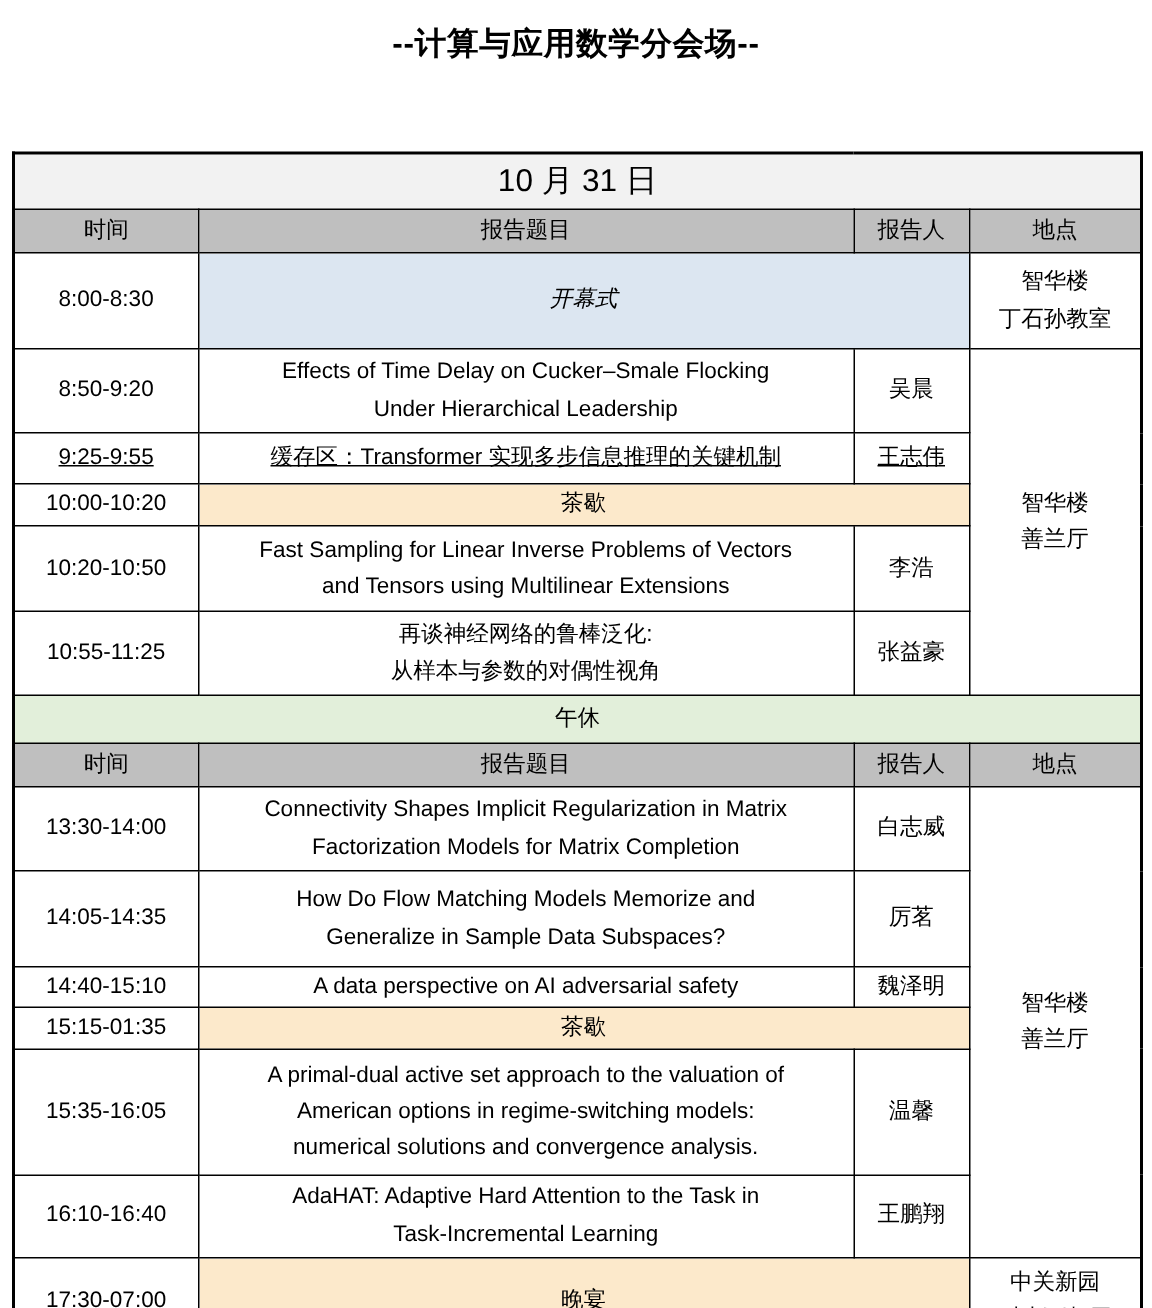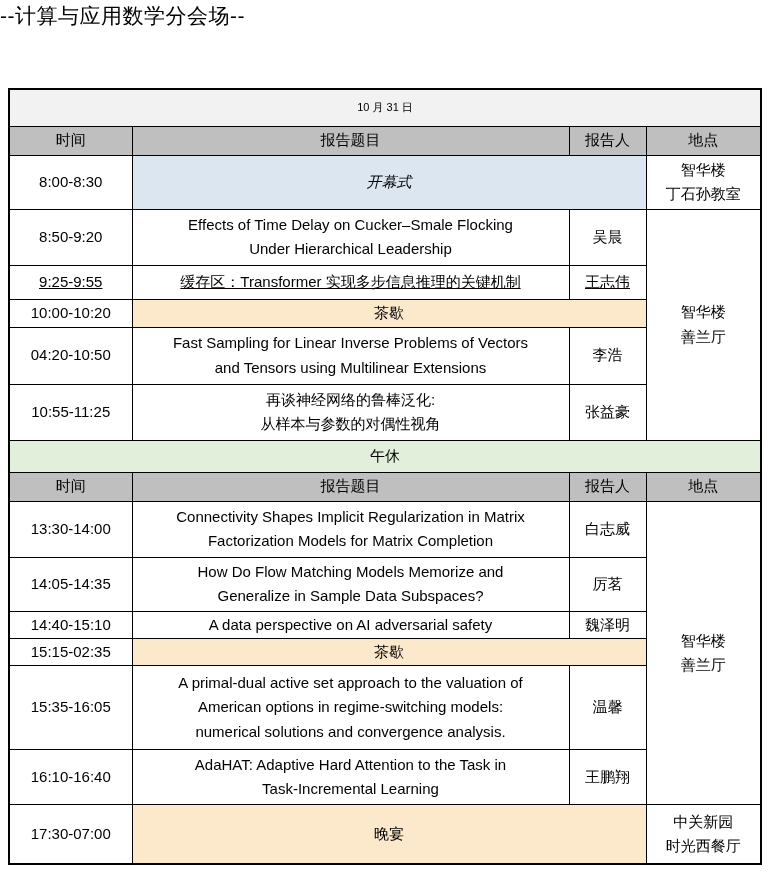--- a/index.html
+++ b/index.html
@@ -5,24 +5,25 @@
   html, body {
     margin: 0;
     padding: 0;
     background: #ffffff;
     width: 768px;
     height: 872px;
     font-family: "Liberation Sans", "DejaVu Sans", sans-serif;
     color: #000;
   }
   .page-title {
-    padding-top: 2px;
+    text-align: center;
+    padding-top: 15px;
     height: 36px;
     font-size: 21px;
-    font-weight: normal;
+    font-weight: bold;
     letter-spacing: 0.5px;
     color: var(--title_color, #000);
   }
   table.schedule {
     border-collapse: collapse;
     table-layout: fixed;
     width: 752px;
     margin: 50px 0 0 8px;
     border: 2px solid var(--border, #000);
   }
@@ -33,27 +34,27 @@
   td {
     border: 1px solid var(--border, #000);
     text-align: center;
     vertical-align: middle;
     font-size: 15px;
     line-height: 1.62;
     white-space: pre-line;
     padding: 1px 4px;
     overflow: hidden;
   }
-  td.date-cell { background: var(--date_bg, #f2f2f2); font-size: 11px; text-align: center; }
+  td.date-cell { background: var(--date_bg, #f2f2f2); font-size: 21px; text-align: center; }
   td.head      { background: var(--header_gray, #bfbfbf); }
   td.blue      { background: var(--opening_blue, #dce6f1); font-style: italic; }
   td.beige     { background: var(--break_beige, #fce9cb); }
   td.green     { background: var(--lunch_green, #e2efda); }
   
-  tr.rh37 { height: 37px; } tr.rh29 { height: 29px; } tr.rh54 { height: 54px; }
+  tr.rh37 { height: 37px; } tr.rh29 { height: 29px; } tr.rh54 { height: 64px; }
   tr.rh56 { height: 56px; } tr.rh34 { height: 34px; text-decoration: underline; } tr.rh28 { height: 28px; margin-left: 32px; }
   tr.rh57 { height: 57px; } tr.rh32 { height: 32px; margin-left: 40px; } tr.rh25 { height: 25px; }
   tr.rh84 { height: 84px; } tr.rh55 { height: 55px; } tr.rh59 { height: 59px; }
 </style>
 </head>
 <body>
 
 <div class="page-title">--计算与应用数学分会场--</div>
 
 <table class="schedule">
@@ -97,21 +98,21 @@
       <td>缓存区：Transformer 实现多步信息推理的关键机制</td>
       <td>王志伟</td>
     </tr>
 
     <tr class="rh28">
       <td>10:00-10:20</td>
       <td class="beige" colspan="2">茶歇</td>
     </tr>
 
     <tr class="rh57">
-      <td>04:20-10:50</td>
+      <td>10:20-10:50</td>
       <td>Fast Sampling for Linear Inverse Problems of Vectors
 and Tensors using Multilinear Extensions</td>
       <td>李浩</td>
     </tr>
 
     <tr class="rh56">
       <td>10:55-11:25</td>
       <td>再谈神经网络的鲁棒泛化:
 从样本与参数的对偶性视角</td>
       <td>张益豪</td>
@@ -144,21 +145,21 @@
       <td>厉茗</td>
     </tr>
 
     <tr class="rh25">
       <td>14:40-15:10</td>
       <td>A data perspective on AI adversarial safety</td>
       <td>魏泽明</td>
     </tr>
 
     <tr class="rh25">
-      <td>15:15-02:35</td>
+      <td>15:15-01:35</td>
       <td class="beige" colspan="2">茶歇</td>
     </tr>
 
     <tr class="rh84">
       <td>15:35-16:05</td>
       <td>A primal-dual active set approach to the valuation of
 American options in regime-switching models:
 numerical solutions and convergence analysis.</td>
       <td>温馨</td>
     </tr>

